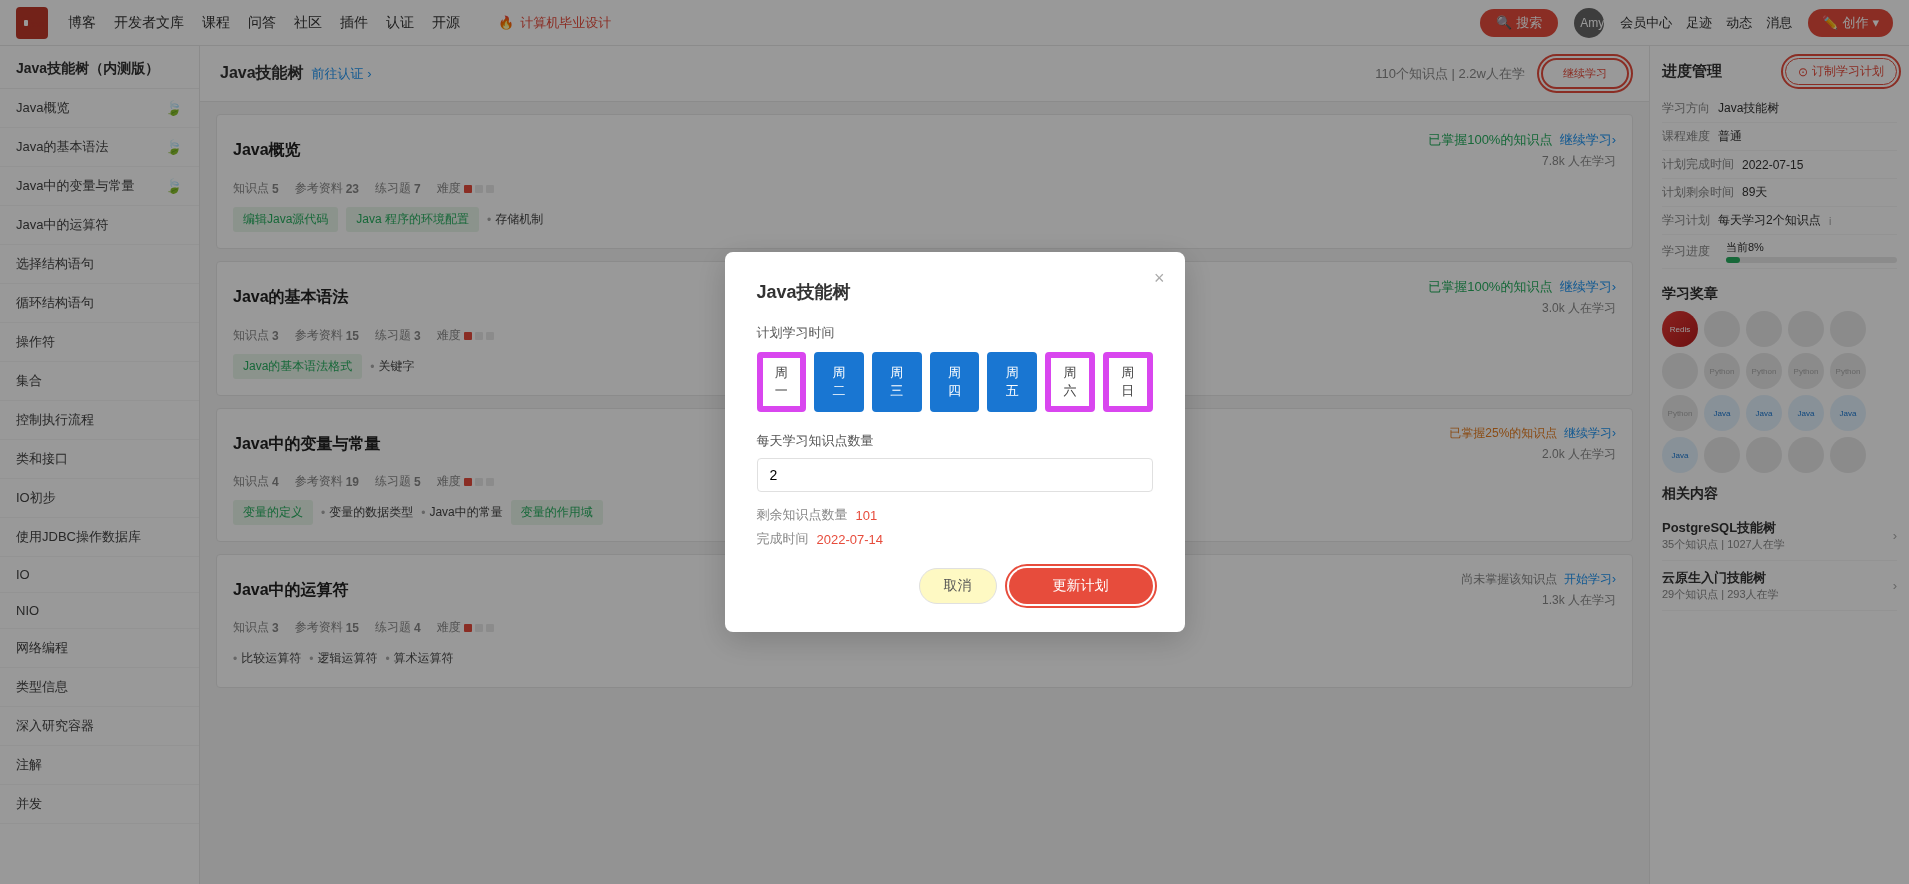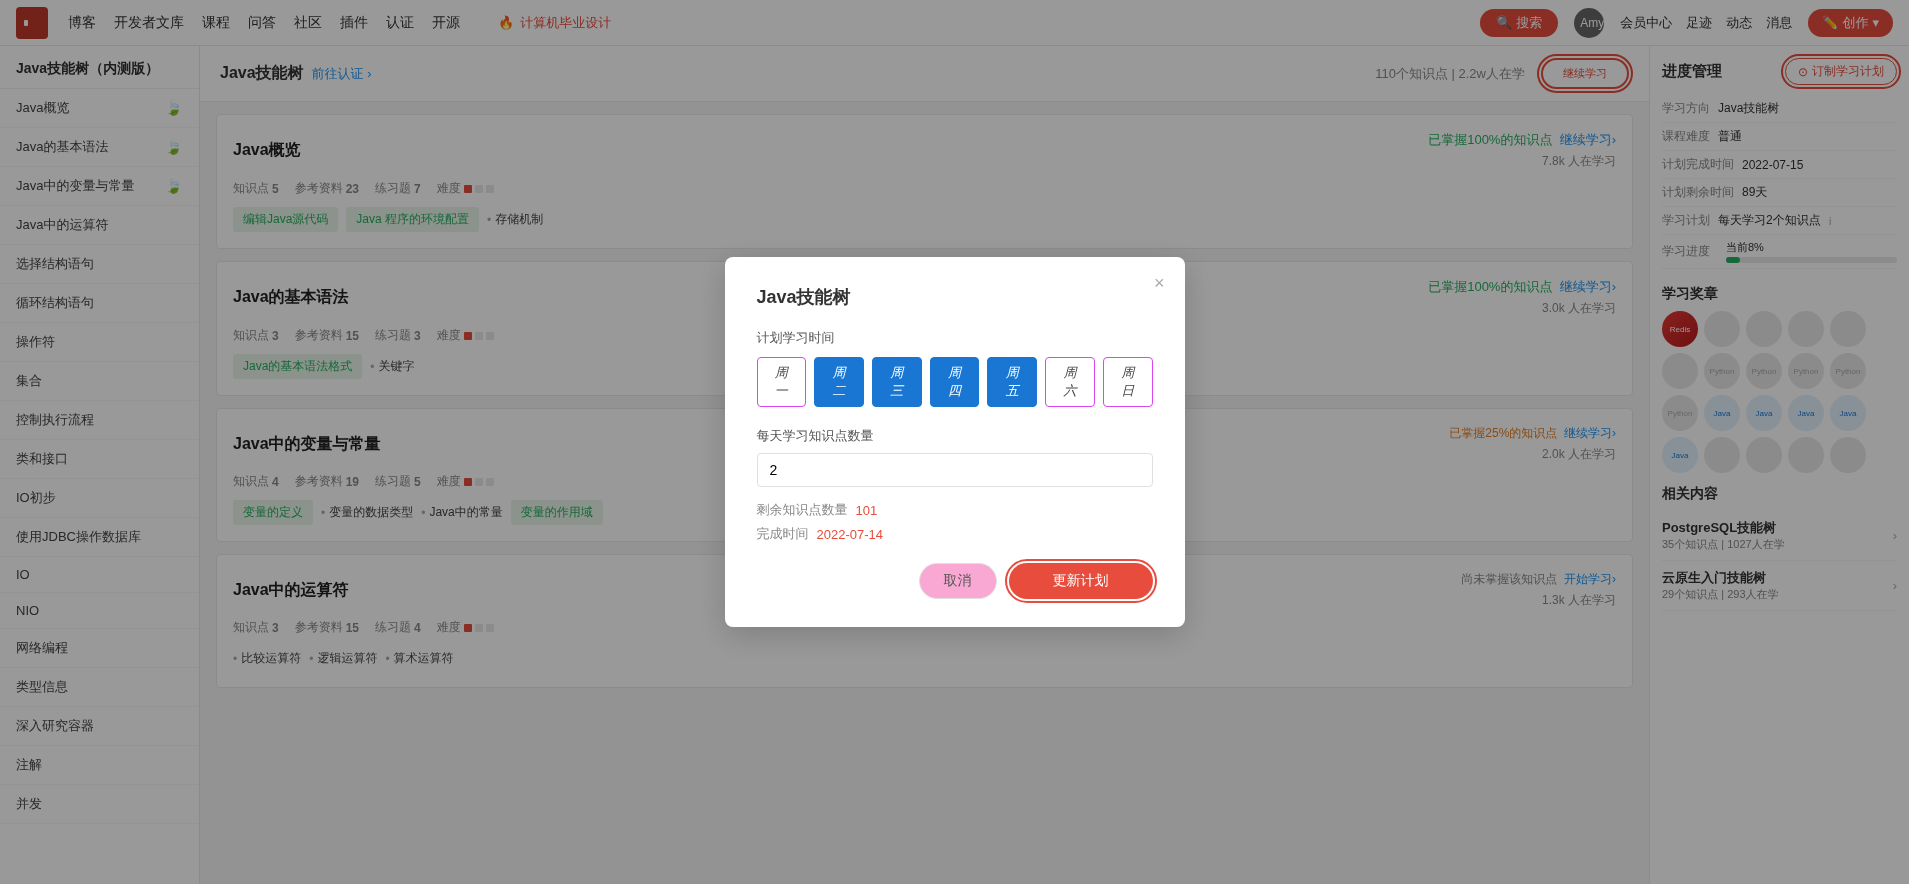--- a/index.html
+++ b/index.html
@@ -402,28 +402,27 @@
       font-size: 13px;
       color: #555;
       margin-bottom: 10px;
     }
     .days-row {
       display: flex;
       gap: 8px;
       margin-bottom: 20px;
     }
     .day-btn {
-      border: 1px solid #d946ef;
+      border: 6px solid #d946ef;
       background: #fff;
       border-radius: 4px;
       padding: 6px 12px;
       cursor: pointer;
       font-size: 13px;
       color: #444;
-      font-style: italic;
     }
     .day-btn.active {
       background: #1976d2;
       color: #fff;
       border-color: #1976d2;
     }
     .modal-input-label {
       font-size: 13px;
       color: #555;
       margin-bottom: 8px;
@@ -447,21 +446,21 @@
     }
     .modal-info-label { color: #888; }
     .modal-footer {
       display: flex;
       justify-content: flex-end;
       gap: 12px;
       margin-top: 20px;
     }
     .cancel-btn {
       border: 1px solid #e0e0e0;
-      background: #f9a8d4;
+      background: #fef9c3;
       border-radius: 20px;
       padding: 8px 24px;
       cursor: pointer;
       font-size: 14px;
       color: #555;
     }
     .update-btn {
       background: #e74c3c;
       color: #fff;
       border: none;

